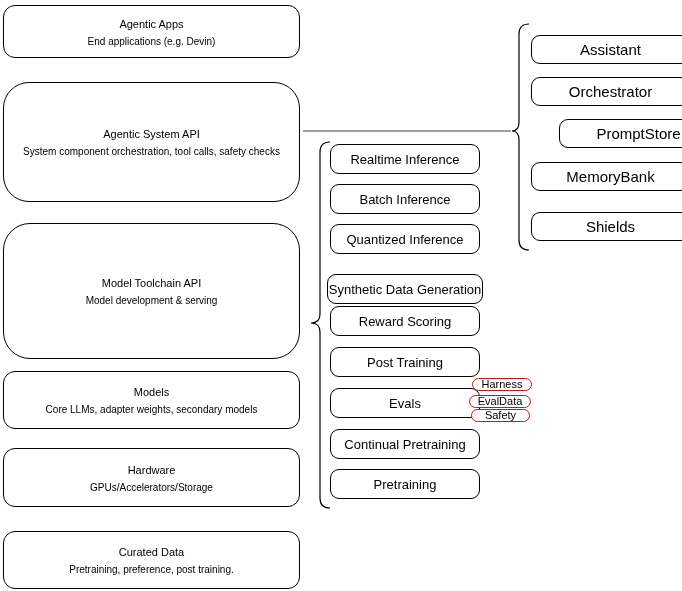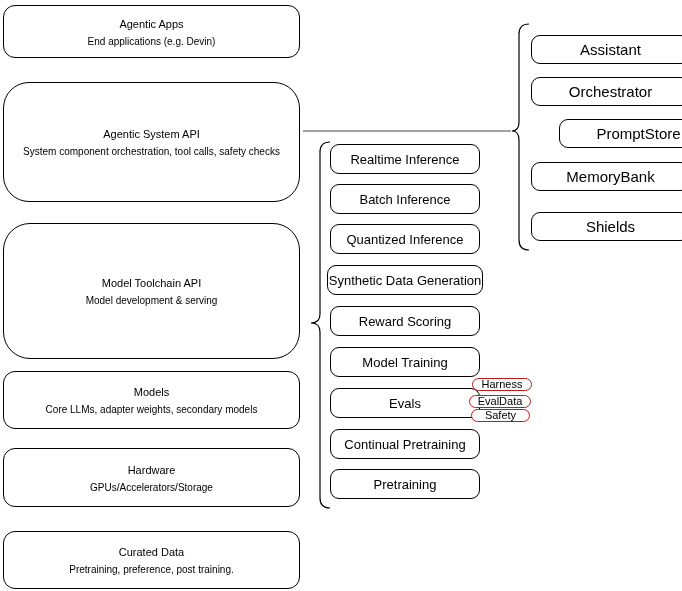--- a/index.html
+++ b/index.html
@@ -22,21 +22,21 @@
     align-items:center;
     justify-content:center;
     text-align:center;
   }
   .lbox{left:3px;width:297px;}
   .lbox .title{font-size:11px;line-height:16px;}
   .lbox .subtitle{font-size:10px;line-height:13px;margin-top:3px;}
   .r12{border-radius:12px;}
   .r26{border-radius:26px;}
   .mbox{left:330px;width:150px;height:30px;border-radius:9px;font-size:13px;z-index:1;}
-  .mbox.wide{left:327px;width:156px;}
+  .mbox.wide{left:327px;width:156px;margin-top:9px;}
   .rbox{left:531px;width:159px;height:29px;border-radius:9px;font-size:15px;}
   .pill{
     position:absolute;
     box-sizing:border-box;
     background:#ffffff;
     border:1px solid #b91c1c;
     border-radius:7px;
     display:flex;align-items:center;justify-content:center;
     font-size:11px;line-height:11px;
     z-index:2;
@@ -84,21 +84,21 @@
   <div class="node lbox r12" style="top:531px;height:58px;">
     <div class="title">Curated Data</div>
     <div class="subtitle">Pretraining, preference, post training.</div>
   </div>
 
   <div class="node mbox" style="top:144px;">Realtime Inference</div>
   <div class="node mbox" style="top:184px;">Batch Inference</div>
   <div class="node mbox" style="top:224px;">Quantized Inference</div>
   <div class="node mbox wide" style="top:265px;">Synthetic Data Generation</div>
   <div class="node mbox" style="top:306px;">Reward Scoring</div>
-  <div class="node mbox" style="top:347px;">Model Training</div>
+  <div class="node mbox" style="top:347px;">Post Training</div>
   <div class="node mbox" style="top:388px;">Evals</div>
   <div class="node mbox" style="top:429px;">Continual Pretraining</div>
   <div class="node mbox" style="top:469px;">Pretraining</div>
 
   <div class="pill" style="left:472px;top:378px;width:60px;height:13px;">Harness</div>
   <div class="pill" style="left:469px;top:395px;width:62px;height:13px;">EvalData</div>
   <div class="pill" style="left:471px;top:409px;width:59px;height:13px;">Safety</div>
 
   <div class="node rbox" style="top:35px;">Assistant</div>
   <div class="node rbox" style="top:77px;">Orchestrator</div>

